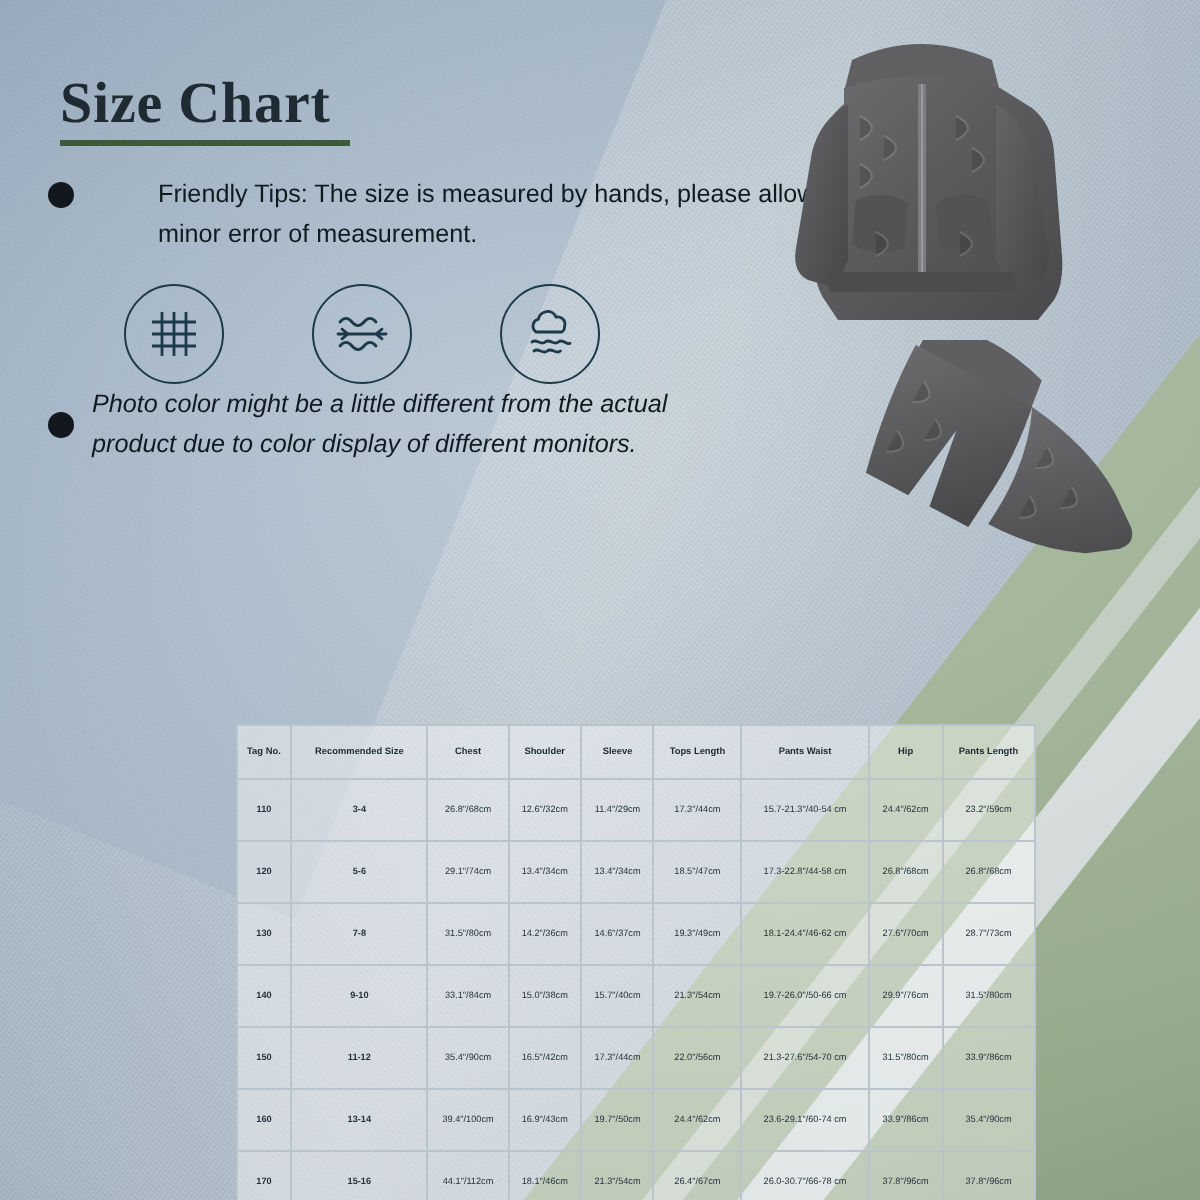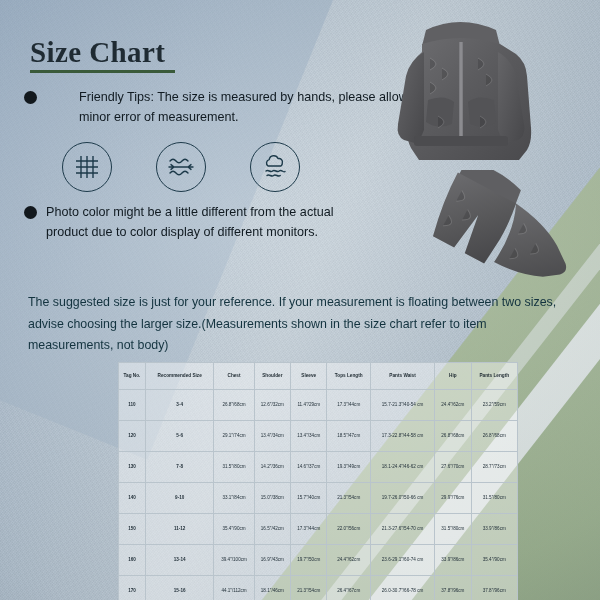--- a/index.html
+++ b/index.html
@@ -77,21 +77,21 @@
   .bullet{
     position:absolute;width:13px;height:13px;border-radius:50%;
     background:#12181d;
   }
   .tip-text{
     position:absolute;
     font-size:12.6px;color:#101a21;line-height:1.55;
     width:330px;
   }
   .tip1{left:46px;top:88px;margin-left:33px;}
-  .tip2{left:46px;top:203px;}
+  .tip2{left:46px;top:193px;font-style:italic;}
   .b1{left:24px;top:91px;}
   .b2{left:24px;top:206px;}
 
   
   .icons{position:absolute;left:62px;top:142px;display:flex;gap:44px;}
   .ico{width:48px;height:48px;border-radius:50%;border:1.6px solid #1d3a4a;
        display:flex;align-items:center;justify-content:center;background:transparent;}
   .ico svg{display:block;}
 
   
@@ -177,21 +177,20 @@
         <path d="M8 13a3.6 3.6 0 0 1 1.2-6.4A4.6 4.6 0 0 1 18 5.6a3.5 3.5 0 0 1 4.3 4.4A3.4 3.4 0 0 1 21 13z"></path>
         <path d="M6 18c2.2-2 4.4 2 6.6 0s4.4 2 6.6 0 4.4 2 5.8.6"></path>
         <path d="M7 22.5c2.2-2 4.4 2 6.6 0s4.4 2 6.6 0"></path>
       </svg>
     </div>
   </div>
 
   <div class="bullet b2"></div>
   <div class="tip-text tip2">Photo color might be a little different from the actual product due to color display of different monitors.</div>
 
-  <div class="note">The suggested size is just for your reference. If your measurement is floating between two sizes, advise choosing the larger size.(Measurements shown in the size chart refer to item measurements, not body)</div>
 
   <div class="table-wrap">
     <table>
       <thead>
         <tr>
           <th>Tag No.</th>
           <th>Recommended Size</th>
           <th>Chest</th>
           <th>Shoulder</th>
           <th>Sleeve</th>

